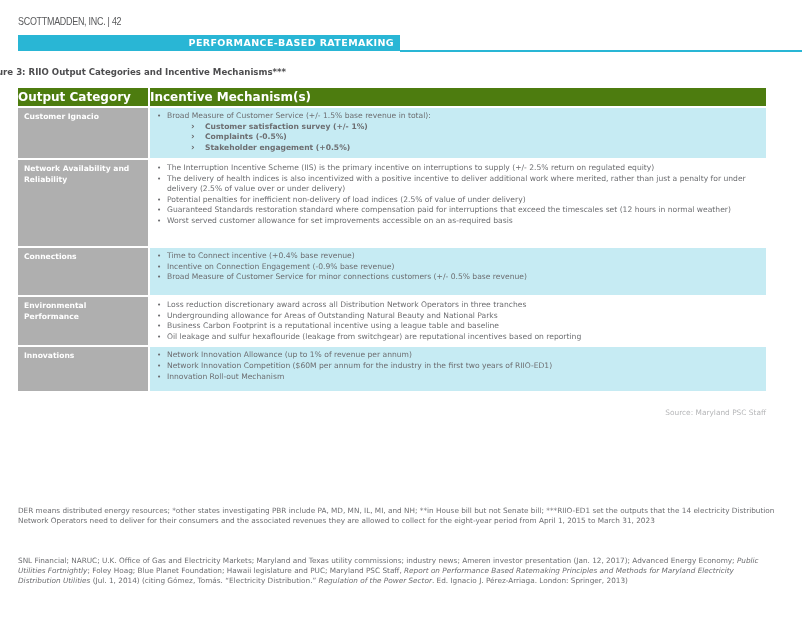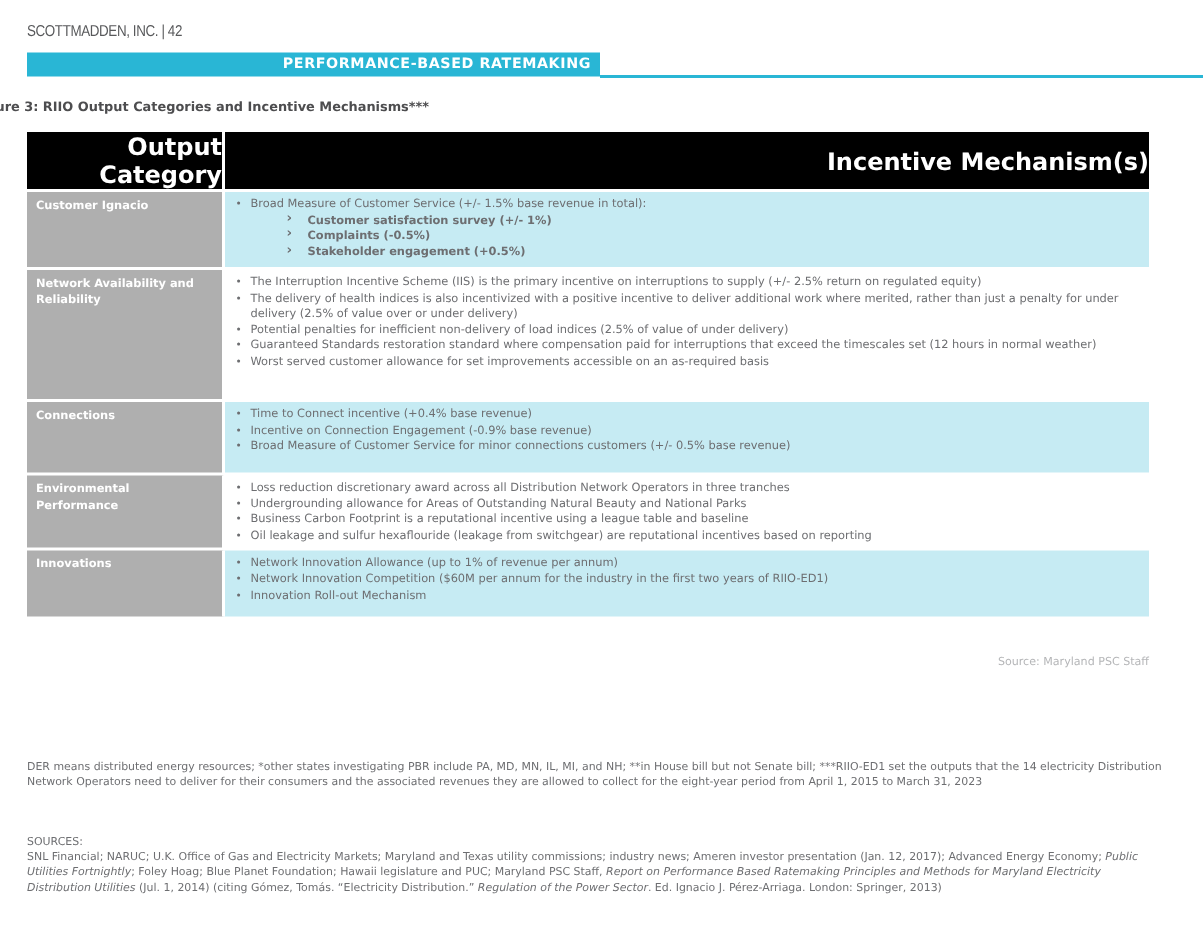--- a/index.html
+++ b/index.html
@@ -6,34 +6,34 @@
   body { width:802px; height:620px; position:relative; overflow:hidden; font-family:"Liberation Sans", sans-serif; color:#6d6e71; }
   .page-header { position:absolute; left:18px; top:15px; font-family:"Liberation Sans", sans-serif; font-size:10.5px; color:#58595b; letter-spacing:-0.3px; transform:scaleX(0.85); transform-origin:left; }
   .banner-line { position:absolute; left:400px; top:50px; width:402px; height:1.5px; background:#29b6d5; }
   .banner { position:absolute; left:18px; top:35px; width:382px; height:16px; background:#29b6d5;text-align:right; }
   .banner-title { position:absolute; right:6px; top:2px; font-family:"DejaVu Sans", sans-serif; font-weight:bold; font-size:9.5px; color:#ffffff; letter-spacing:0.4px; }
   .figure-title { position:absolute; left:0; width:802px; top:67px; font-family:"DejaVu Sans", sans-serif; font-weight:bold; font-size:8.6px; color:#4d4d4f; }
   .figure-title span { display:inline-block; margin-left:-18px; }
   table.riio { position:absolute; left:18px; top:88px; width:748px; border-collapse:collapse; table-layout:fixed; }
   table.riio col.c1 { width:131px; }
   table.riio col.c2 { width:617px; }
-  table.riio th { background:#000000; color:#ffffff; font-family:"DejaVu Sans", sans-serif; font-weight:bold; font-size:16px; height:18px; padding:0; text-align:right; border-left:2px solid #ffffff; }
+  table.riio th { background:#4d7c0f; color:#ffffff; font-family:"DejaVu Sans", sans-serif; font-weight:bold; font-size:12px; height:18px; padding:0; text-align:left; border-left:2px solid #ffffff; }
   table.riio th:first-child { border-left:none; }
   table.riio td { vertical-align:top; padding:0; border-top:2px solid #ffffff; }
   td.cat { background:#afafaf; color:#ffffff; font-family:"DejaVu Sans", sans-serif; font-weight:bold; font-size:7.6px; padding:3px 6px 0 6px !important; line-height:11px; }
   td.mech { font-family:"DejaVu Sans", sans-serif; font-size:7.6px; line-height:10.6px; color:#6d6e71; padding:3px 6px 3px 7px !important; border-left:2px solid #ffffff; }
   td.mech.white { background:#ffffff; }
   td.mech.blue { background:#c6ebf3; }
   ul.b { list-style:none; margin:0; padding:0; }
   ul.b > li { position:relative; padding-left:10px; }
   ul.b > li::before { content:"•"; position:absolute; left:0; top:0; font-size:7px; }
   ul.s { list-style:none; margin:0; padding:0 0 0 24px;font-weight:bold; }
   ul.s > li { position:relative; padding-left:14px; }
   ul.s > li::before { content:"›"; position:absolute; left:0; top:-1px; font-weight:bold; font-size:9px; }
-  .source-note { position:absolute; right:36px; top:436px; font-family:"DejaVu Sans", sans-serif; font-size:7.4px; color:#b5b6b8; }
+  .source-note { position:absolute; right:36px; top:408px; font-family:"DejaVu Sans", sans-serif; font-size:7.4px; color:#b5b6b8; }
   .notes { position:absolute; left:18px; top:506px; width:760px; font-family:"DejaVu Sans", sans-serif; font-size:7.3px; line-height:10.2px; color:#6d6e71; }
   .notes .lbl { display:block; }
   .sources { position:absolute; left:18px; top:556px; width:760px; font-family:"DejaVu Sans", sans-serif; font-size:7.3px; line-height:10.2px; color:#6d6e71; }
   .sources .lbl { display:block; }
   i { font-style:italic; }
 </style>
 </head>
 <body>
 
 <div class="page-header">SCOTTMADDEN, INC. | 42</div>
@@ -124,15 +124,14 @@
   </tbody>
 </table>
 
 <div class="source-note">Source: Maryland PSC Staff</div>
 
 <div class="notes">
   <span>DER means distributed energy resources; *other states investigating PBR include PA, MD, MN, IL, MI, and NH; **in House bill but not Senate bill; ***RIIO-ED1 set the outputs that the 14 electricity Distribution Network Operators need to deliver for their consumers and the associated revenues they are allowed to collect for the eight-year period from April 1, 2015 to March 31, 2023</span>
 </div>
 
 <div class="sources">
-  <span class="lbl">SOURCES:</span>
   <span><span>SNL Financial; NARUC; U.K. Office of Gas and Electricity Markets; Maryland and Texas utility commissions; industry news; Ameren investor presentation (Jan. 12, 2017); Advanced Energy Economy; </span><i>Public Utilities Fortnightly</i><span>; Foley Hoag; Blue Planet Foundation; Hawaii legislature and PUC; Maryland PSC Staff, </span><i>Report on Performance Based Ratemaking Principles and Methods for Maryland Electricity Distribution Utilities</i><span> (Jul. 1, 2014) (citing Gómez, Tomás. “Electricity Distribution.” </span><i>Regulation of the Power Sector</i><span>. Ed. Ignacio J. Pérez-Arriaga. London: Springer, 2013)</span></span>
 </div>
 
 </body></html>

